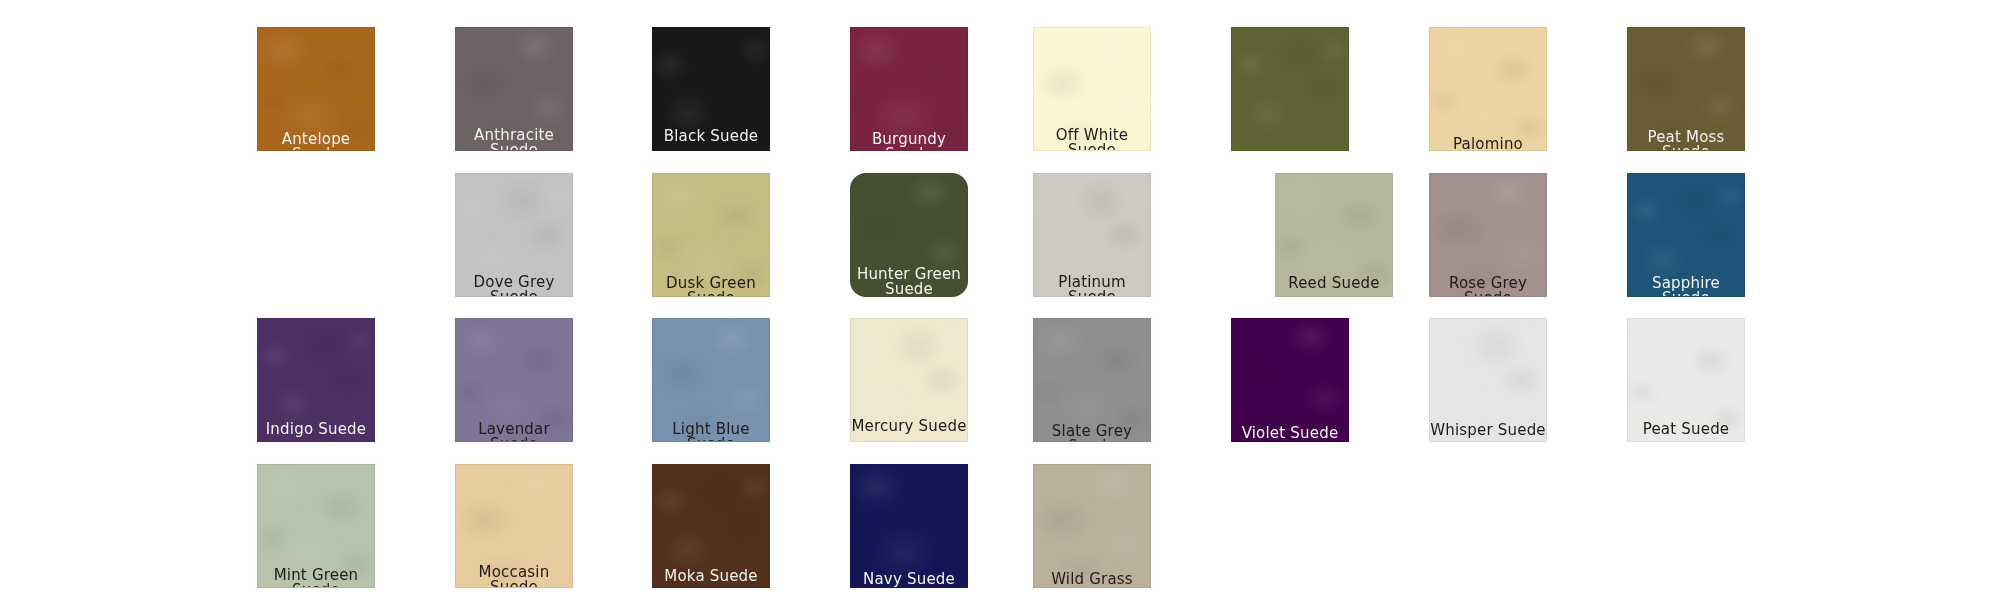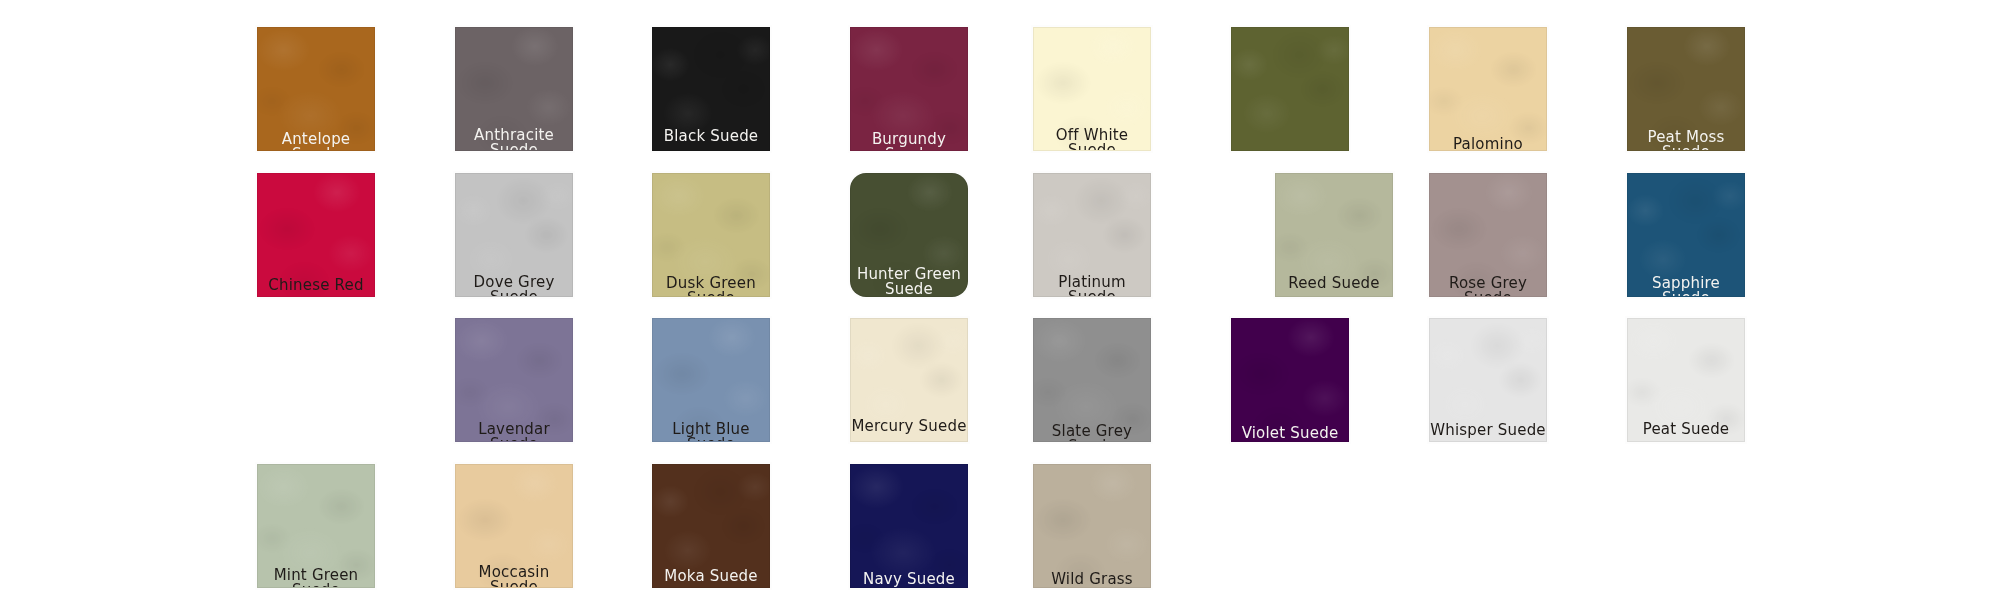--- a/index.html
+++ b/index.html
@@ -107,24 +107,20 @@
       <div class="swatch-label light" style="top: 99px; color: #bef264; margin-top: 36px;">Olive Suede</div>
     </div>
     <div class="swatch" style="left: 1429px; top: 27px; width: 118px; height: 124px; background: rgb(236, 211, 162);">
       <div class="tex a"></div>
       <div class="swatch-label dark" style="top: 109px; color: rgb(31, 27, 24);">Palomino Suede</div>
     </div>
     <div class="swatch" style="left: 1627px; top: 27px; width: 118px; height: 124px; background: rgb(106, 92, 51);">
       <div class="tex b"></div>
       <div class="swatch-label light" style="top: 102px; color: rgb(244, 243, 240);">Peat Moss Suede</div>
     </div>
-    <div class="swatch" style="left: 257px; top: 173px; width: 118px; height: 124px; background: rgb(202, 10, 62);">
-      <div class="tex b"></div>
-      <div class="swatch-label dark" style="top: 104px; color: rgb(31, 27, 24);">Chinese Red</div>
-    </div>
     <div class="swatch" style="left: 455px; top: 173px; width: 118px; height: 124px; background: rgb(195, 195, 195);">
       <div class="tex c"></div>
       <div class="swatch-label dark" style="top: 101px; color: rgb(31, 27, 24);">Dove Grey Suede</div>
     </div>
     <div class="swatch" style="left: 652px; top: 173px; width: 118px; height: 124px; background: rgb(198, 189, 131);">
       <div class="tex a"></div>
       <div class="swatch-label dark" style="top: 102px; color: rgb(31, 27, 24);">Dusk Green Suede</div>
     </div>
     <div class="swatch" style="left: 850px; top: 173px; width: 118px; height: 124px; background: rgb(71, 79, 50); border-radius: 16px;">
       <div class="tex b"></div>
@@ -140,20 +136,24 @@
       <div class="swatch-label dark" style="top: 102px; color: rgb(31, 27, 24);">Reed Suede</div>
     </div>
     <div class="swatch" style="left: 1429px; top: 173px; width: 118px; height: 124px; background: rgb(163, 145, 143);">
       <div class="tex b"></div>
       <div class="swatch-label dark" style="top: 102px; color: rgb(31, 27, 24);">Rose Grey Suede</div>
     </div>
     <div class="swatch" style="left: 1627px; top: 173px; width: 118px; height: 124px; background: rgb(29, 84, 120);">
       <div class="tex c"></div>
       <div class="swatch-label light" style="top: 102px; color: rgb(244, 243, 240);">Sapphire Suede</div>
     </div>
+    <div class="swatch" style="left: 257px; top: 318px; width: 118px; height: 124px; background: rgb(76, 47, 99);">
+      <div class="tex c"></div>
+      <div class="swatch-label light" style="top: 103px; color: rgb(244, 243, 240);">Indigo Suede</div>
+    </div>
     <div class="swatch" style="left: 455px; top: 318px; width: 118px; height: 124px; background: rgb(125, 116, 150);">
       <div class="tex a"></div>
       <div class="swatch-label dark" style="top: 103px; color: rgb(31, 27, 24);">Lavendar Suede</div>
     </div>
     <div class="swatch" style="left: 652px; top: 318px; width: 118px; height: 124px; background: rgb(121, 145, 176);">
       <div class="tex b"></div>
       <div class="swatch-label dark" style="top: 103px; color: rgb(31, 27, 24);">Light Blue Suede</div>
     </div>
     <div class="swatch" style="left: 850px; top: 318px; width: 118px; height: 124px; background: rgb(240, 231, 207);">
       <div class="tex c"></div>

